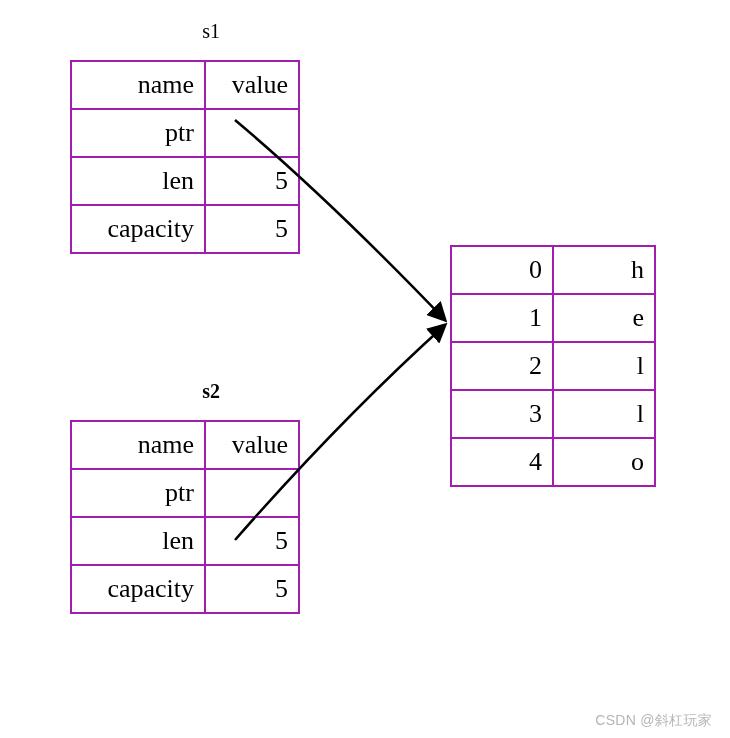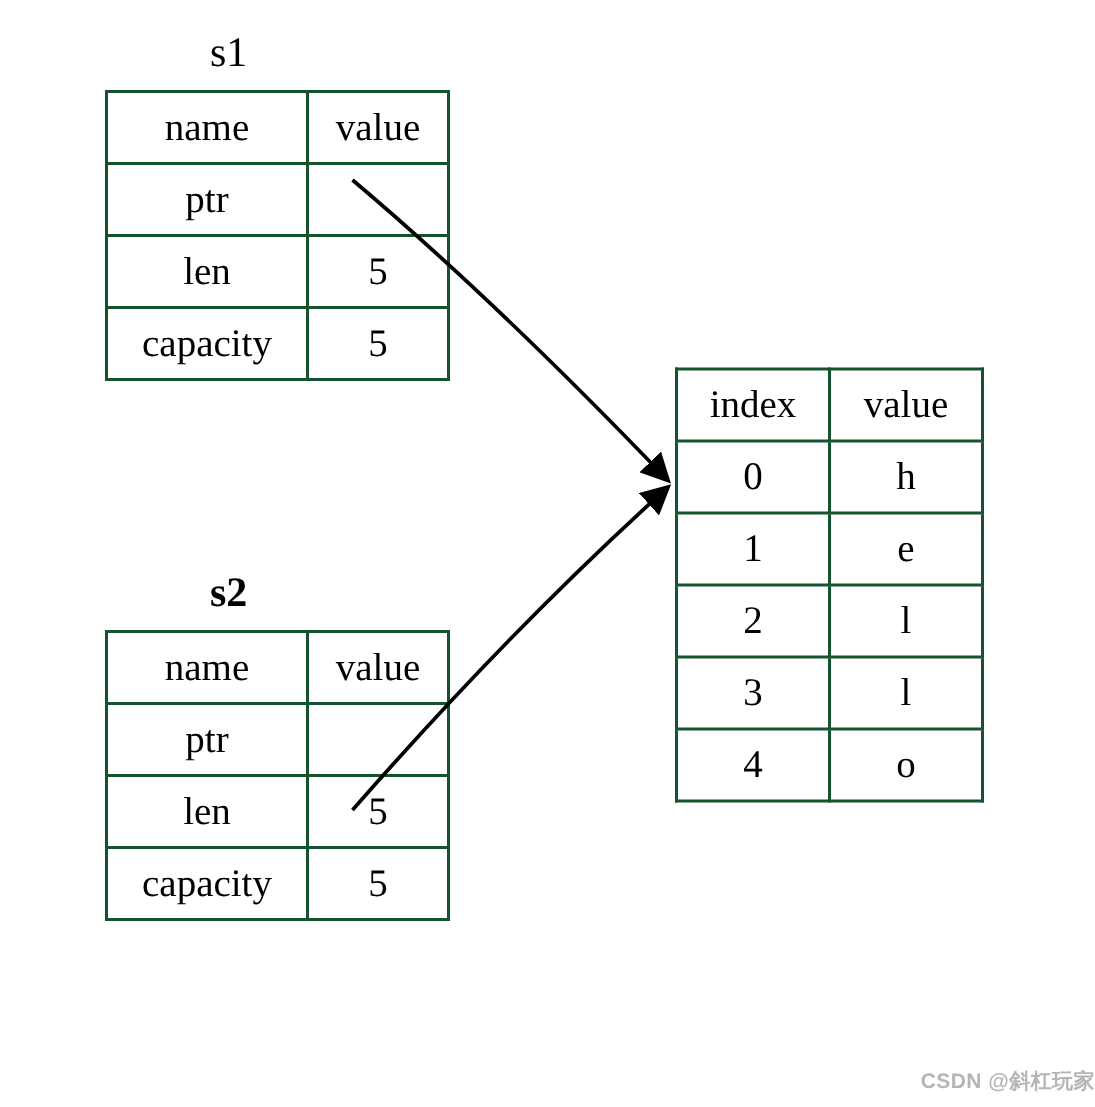--- a/index.html
+++ b/index.html
@@ -13,44 +13,43 @@
     color:#000;
     position:relative;
     overflow:hidden;
   }
   .tbl{
     position:absolute;
     border-collapse:collapse;
     background:#fff;
   }
   .tbl td{
-    border:2px solid #14532d;
+    border:2px solid #a21caf;
     padding:4px 10px;
-    text-align:center;
+    text-align:right;
     height:38px;
     line-height:1.2;
   }
   .title{
     position:absolute;
-    font-size:28px;
-    text-align:left;
+    font-size:20px;
+    text-align:right;
   }
   .col-name{width:112px;}
   .col-val{width:72px;}
   .col-idx{width:80px;}
   .col-val2{width:80px;}
   .watermark{
     position:absolute;
-    right:0;
+    right:18px;
     bottom:8px;
     font-family:Arial,sans-serif;
     font-size:14px;
     color:rgba(150,150,150,0.7);
     letter-spacing:0.3px;
-    font-weight:bold;
   }
   svg.arrows{
     position:absolute;
     left:0;top:0;
     width:730px;height:738px;
     pointer-events:none;
   }
 </style>
 </head>
 <body>
@@ -96,24 +95,20 @@
   </tr>
   <tr>
     <td class="col-name">capacity</td>
     <td class="col-val">5</td>
   </tr>
 </tbody>
   </table>
 
 <table class="tbl" style="left:450px;top:245px;">
   <tbody>
-      <tr>
-    <td class="col-idx">index</td>
-    <td class="col-val2">value</td>
-  </tr>
   <tr>
     <td class="col-idx">0</td>
     <td class="col-val2">h</td>
   </tr>
   <tr>
     <td class="col-idx">1</td>
     <td class="col-val2">e</td>
   </tr>
   <tr>
     <td class="col-idx">2</td>

